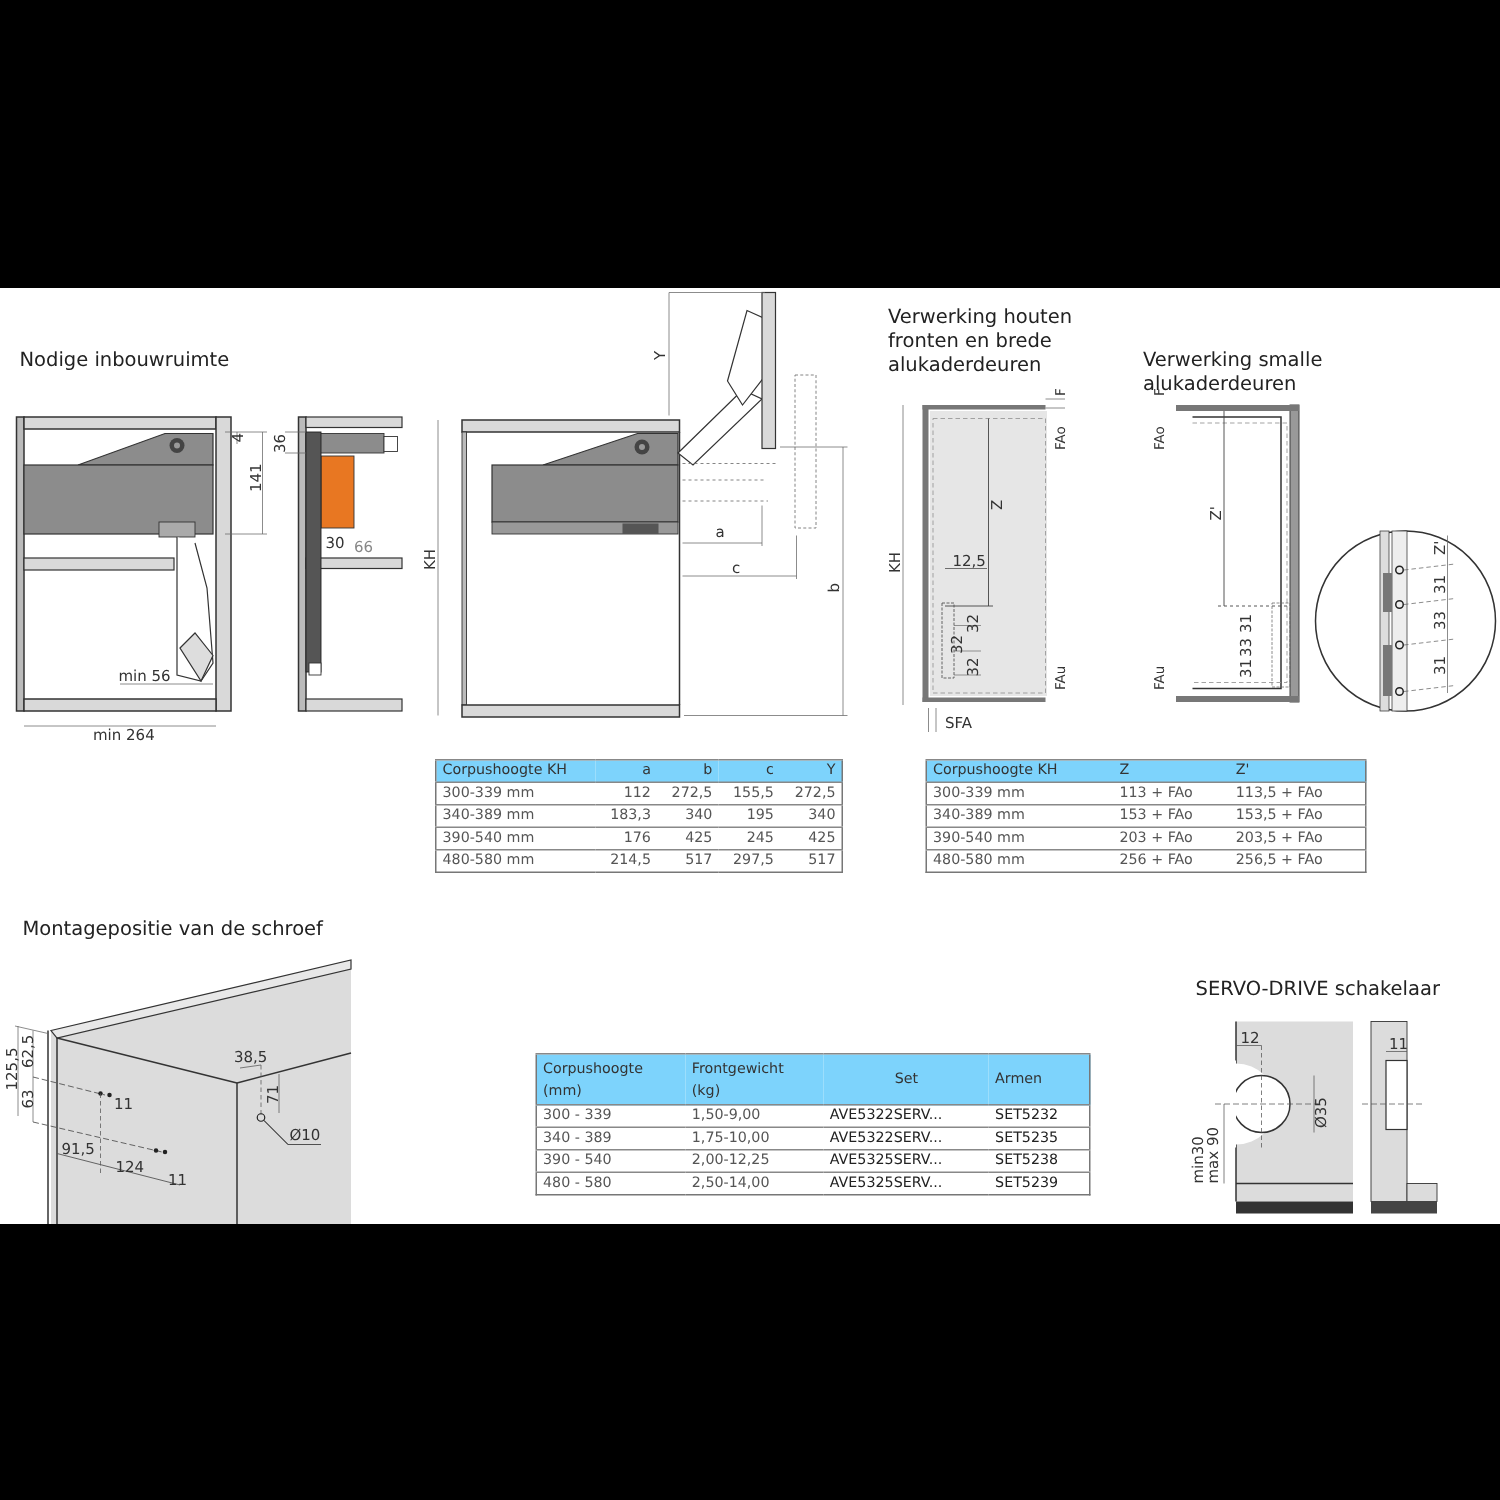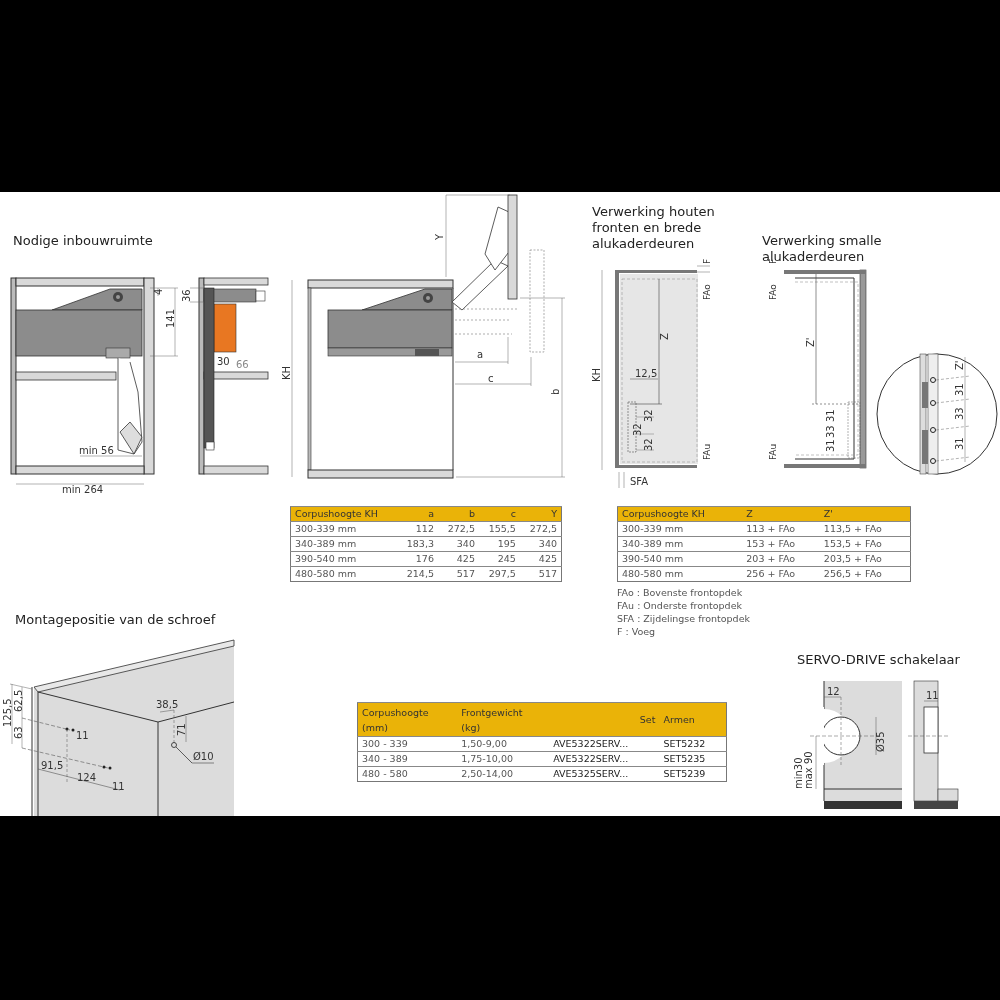--- a/index.html
+++ b/index.html
@@ -5,21 +5,21 @@
   html,body{margin:0;padding:0;background:#000;}
   body{width:1000px;height:1000px;position:relative;overflow:hidden;font-family:"DejaVu Sans","Liberation Sans",sans-serif;color:#333;}
   .sheet{position:absolute;left:0;top:192px;width:1000px;height:624px;background:#fff;overflow:hidden;}
   .abs{position:absolute;}
   .title{font-size:13px;color:#222;line-height:16px;white-space:nowrap;}
   svg{position:absolute;overflow:visible;}
   .dim{font-size:10px;fill:#333;font-family:"DejaVu Sans","Liberation Sans",sans-serif;}
   table.t{position:absolute;border-collapse:collapse;font-size:9.5px;color:#555;}
   table.t td,table.t th{border-top:1px solid #888;padding:0 4px;height:14px;line-height:14px;white-space:nowrap;font-weight:normal;}
   table.t{border:1.5px solid #777;}
-  table.t thead tr{background:#eab308;color:#333;}
+  table.t thead tr{background:#7dd3fc;color:#333;}
   table.t td.num,table.t th.num{text-align:right;}
   table.t td.b{font-weight:normal;color:#222;}
   .legend{font-size:9.5px;color:#555;line-height:13px;}
 </style>
 </head>
 <body>
 
 <div class="sheet">
 
   <div class="abs title" style="left:13px;top:41px;">Nodige inbouwruimte</div>
@@ -248,26 +248,20 @@
           <td>203 + FAo</td>
           <td>203,5 + FAo</td>
         </tr>
       <tr>
           <td>480-580 mm</td>
           <td>256 + FAo</td>
           <td>256,5 + FAo</td>
         </tr>
     </tbody>
   </table>
-  <div class="abs legend" style="left:617px;top:394px;">
-    <div>FAo : Bovenste frontopdek</div>
-    <div>FAu : Onderste frontopdek</div>
-    <div>SFA : Zijdelingse frontopdek</div>
-    <div>F : Voeg</div>
-  </div>
 
   <div class="abs title" style="left:15px;top:420px;">Montagepositie van de schroef</div>
   <svg style="left:0;top:440px;" width="240" height="184">
     <polygon points="34,55 234,8 234,184 34,184" fill="#dcdcdc"></polygon>
     <polygon points="34,55 234,8 234,14 38,60" fill="#e8e8e8" stroke="#333" stroke-width="0.8"></polygon>
     <line x1="32" y1="55" x2="32" y2="184" stroke="#333" stroke-width="1"></line>
     <line x1="38" y1="60" x2="38" y2="184" stroke="#333" stroke-width="1"></line>
     <line x1="38" y1="60" x2="158" y2="90" stroke="#333" stroke-width="1"></line>
     <line x1="158" y1="90" x2="234" y2="70" stroke="#333" stroke-width="1"></line>
     <line x1="158" y1="90" x2="158" y2="184" stroke="#333" stroke-width="1"></line>
@@ -304,36 +298,42 @@
     <thead>
       <tr style="height:34px">
         <th style="text-align:left;line-height:15px">
             <div>Corpushoogte</div>
             <div>(mm)</div>
           </th>
         <th style="text-align:left;line-height:15px">
             <div>Frontgewicht</div>
             <div>(kg)</div>
           </th>
-        <th style="text-align:right">Set</th>
+        <th style="text-align:center">Set</th>
         <th style="text-align:left">Armen</th>
       </tr>
     </thead>
     <tbody>
       <tr>
           <td>300 - 339</td>
           <td>1,50-9,00</td>
           <td class="b">AVE5322SERV...</td>
           <td class="b">SET5232</td>
         </tr>
       <tr>
           <td>340 - 389</td>
           <td>1,75-10,00</td>
           <td class="b">AVE5322SERV...</td>
           <td class="b">SET5235</td>
+        </tr>
+      <tr>
+          <td>390 - 540</td>
+          <td>2,00-12,25</td>
+          <td class="b">AVE5325SERV...</td>
+          <td class="b">SET5238</td>
         </tr>
       <tr>
           <td>480 - 580</td>
           <td>2,50-14,00</td>
           <td class="b">AVE5325SERV...</td>
           <td class="b">SET5239</td>
         </tr>
     </tbody>
   </table>
 

